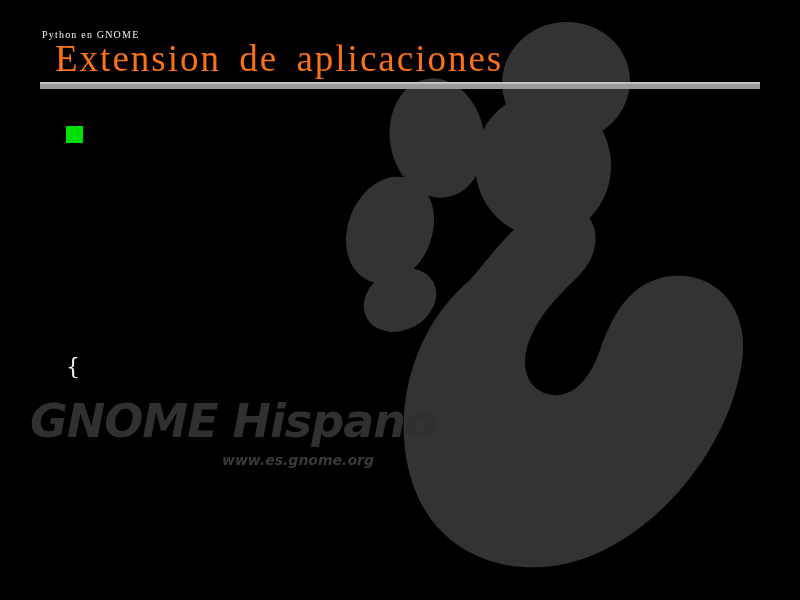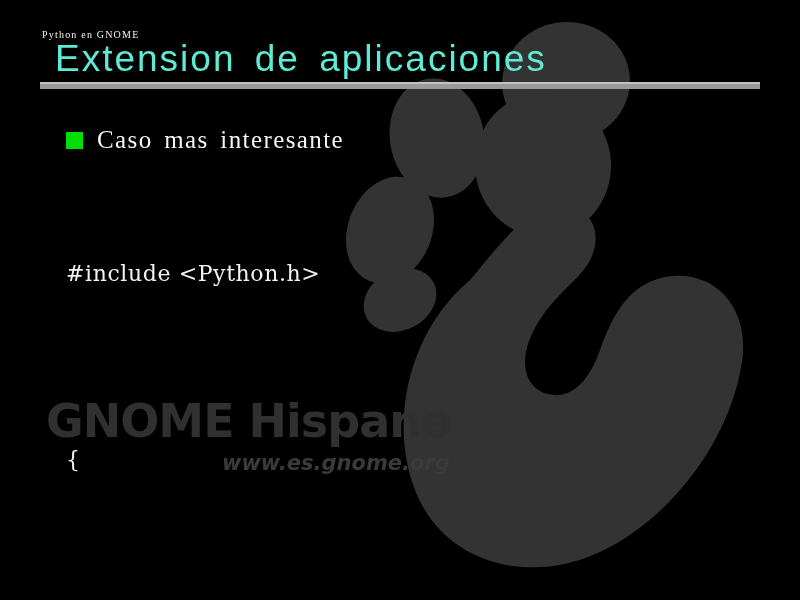--- a/index.html
+++ b/index.html
@@ -34,32 +34,32 @@
     position: absolute;
     left: 30px;
     top: 398px;
     width: 430px;
     z-index: 2;
     pointer-events: none;
   }
   #watermark .wm-main {
     font-family: "DejaVu Sans", sans-serif;
     font-weight: bold;
+    font-style: italic;
     font-size: 46px;
     letter-spacing: -1px;
     color: #303030;
     line-height: 1;
     white-space: nowrap;
-    margin-left: 16px;
   }
   #watermark .wm-url {
     font-family: "DejaVu Sans", sans-serif;
     font-weight: bold;
     font-style: italic;
-    font-size: 21px;
+    font-size: 14px;
     color: #3a3a3a;
     line-height: 1;
     margin-top: 9px;
     margin-left: 175px;
     white-space: nowrap;
     padding-left: 17px;
   }
 
   
   #kicker {
@@ -71,23 +71,23 @@
     font-size: 10px;
     color: #f2f2f2;
     letter-spacing: 1.2px;
     white-space: nowrap;
   }
   #slide-title {
     position: absolute;
     left: 55px;
     top: 40px;
     z-index: 4;
-    font-family: Liberation Sans, sans-serif;
+    font-family: Liberation Serif, serif;
     font-size: 37px;
-    color: #5eead4;
+    color: #f97316;
     letter-spacing: 2.0px;
     word-spacing: 7px;
     white-space: nowrap;
     line-height: 1.05;
   }
   #title-rule {
     position: absolute;
     left: 40px;
     top: 82px;
     width: 720px;
@@ -187,25 +187,23 @@
   </div>
 
   <div id="kicker">Python en GNOME</div>
   <div id="slide-title">Extension de aplicaciones</div>
   <div id="title-rule"></div>
 
   <div id="content">
 
     <div id="bullet-row">
       <span class="bullet-marker"></span>
-      <span class="bullet-text">Caso mas interesante</span>
     </div>
 
     <div id="code-block">
-      <div class="code-line">#include &lt;Python.h&gt;</div>
       <div class="code-line blank"></div>
       <div class="code-line">{</div>
       
       
       
       
       
       
     </div>
 

